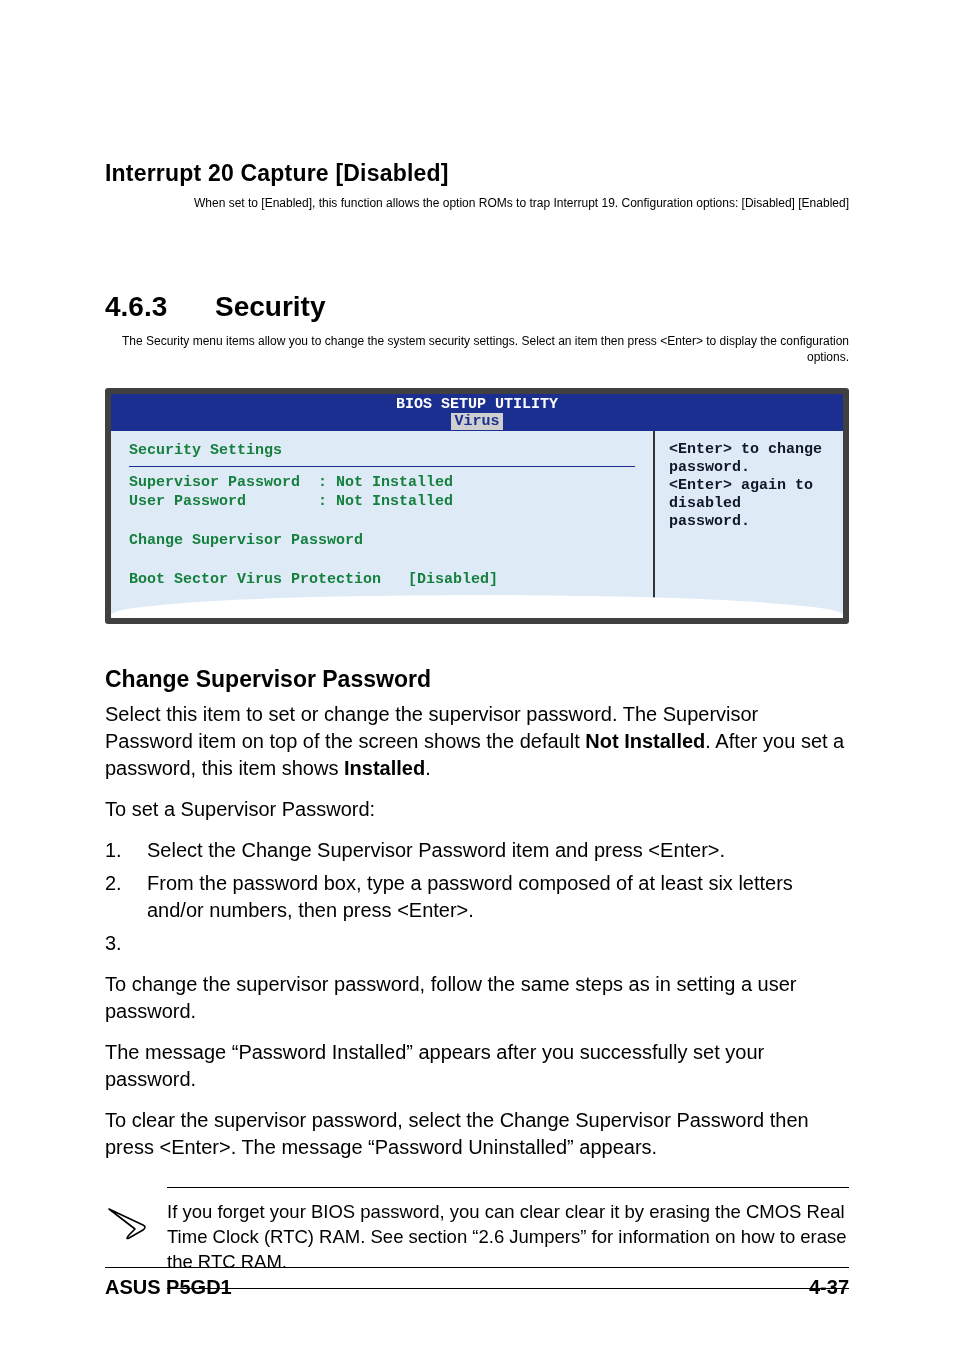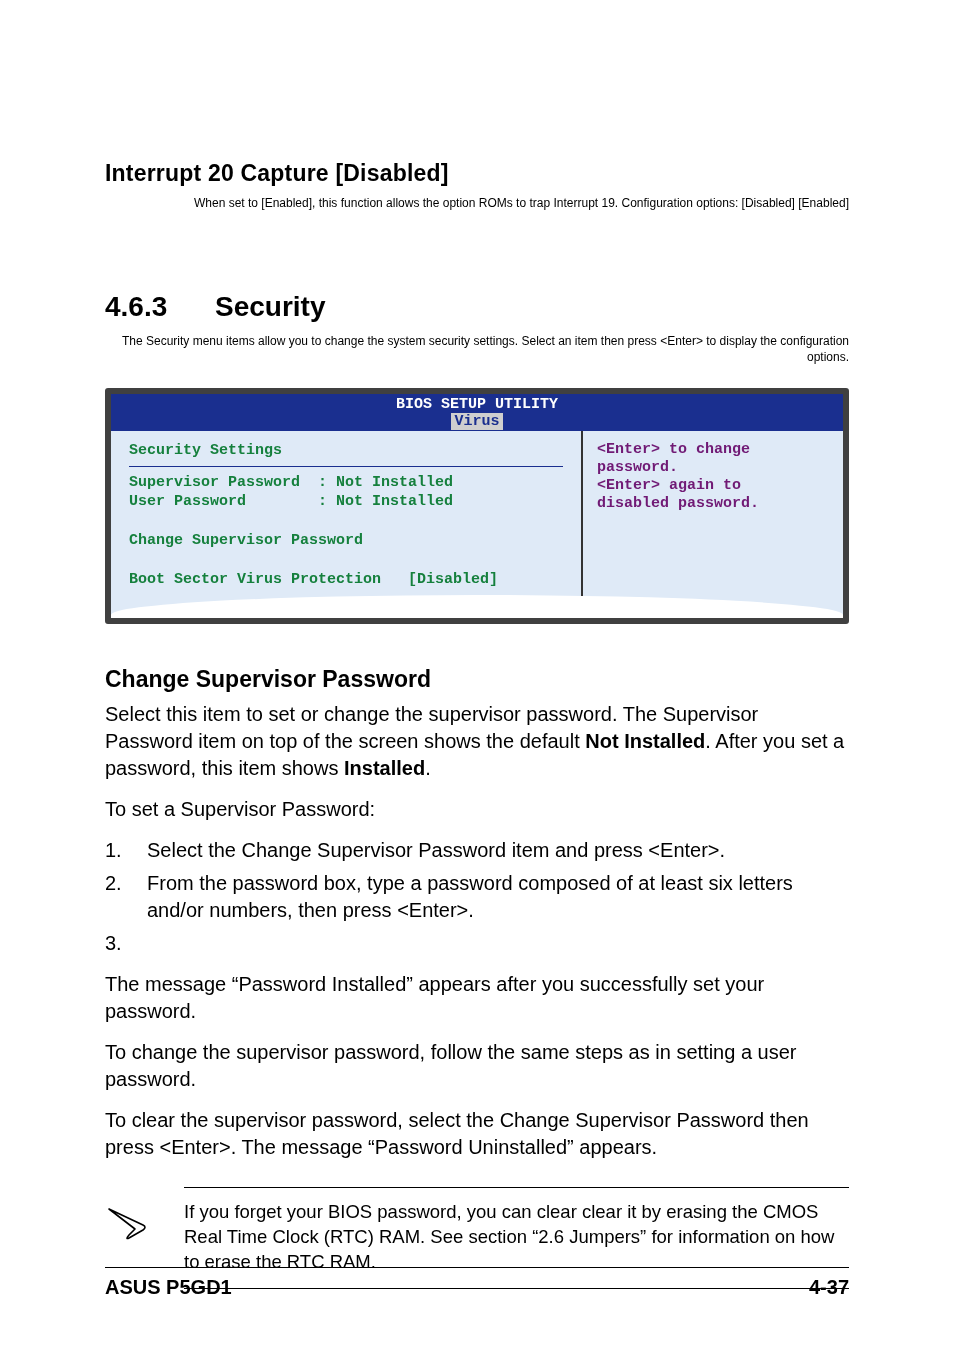--- a/index.html
+++ b/index.html
@@ -72,23 +72,23 @@
     color: #15803d;
     border-right: 2px solid #333;
     font-weight: bold;
     position: relative;
   }
   .bios-left .hr {
     border-top: 1.5px solid #1a2f8f;
     margin: 5px 0 6px 0;
   }
   .bios-right {
-    width: 260px;
+    width: 188px;
     padding: 10px 12px 28px 14px;
-    color: #701a75;
+    color: #0f172a;
     font-weight: bold;
     line-height: 1.2;
     position: relative;
   }
   .bios-line {
     white-space: pre;
     line-height: 1.3;
   }
   .bios-curve {
     position: absolute;
@@ -122,21 +122,21 @@
     margin-bottom: 6px;
   }
   ol.steps .num {
     width: 42px;
     flex-shrink: 0;
   }
   .note-row {
     display: flex;
     align-items: flex-start;
     margin-top: 26px;
-    gap: 33px;
+    gap: 16px;
   }
   .note-icon {
     width: 46px;
     flex-shrink: 0;
     padding-top: 18px;
   }
   .note-text-wrap {
     flex: 1;
     border-top: 1.5px solid #000;
     border-bottom: 1.5px solid #000;
@@ -212,22 +212,22 @@
       </li>
     <li>
         <span class="num">2.</span>
         <span>From the password box, type a password composed of at least six letters and/or numbers, then press &lt;Enter&gt;.</span>
       </li>
     <li>
         <span class="num">3.</span>
       </li>
   </ol>
 
+  <div class="para">To change the supervisor password, follow the same steps as in setting a user password.</div>
   <div class="para">The message “Password Installed” appears after you successfully set your password.</div>
-  <div class="para">To change the supervisor password, follow the same steps as in setting a user password.</div>
   <div class="para">To clear the supervisor password, select the Change Supervisor Password then press &lt;Enter&gt;. The message “Password Uninstalled” appears.</div>
 
   <div class="note-row">
     <div class="note-icon">
       <svg viewBox="0 0 46 40" width="46" height="40">
         <path d="M 4 4 L 38 20 Q 42 22 38 25 L 24 33 Q 20 35 24 30 L 30 24 L 4 4 Z" fill="none" stroke="#000" stroke-width="1.6" stroke-linejoin="round"></path>
       </svg>
     </div>
     <div class="note-text-wrap">If you forget your BIOS password, you can clear clear it by erasing the CMOS Real Time Clock (RTC) RAM. See section “2.6  Jumpers” for information on how to erase the RTC RAM.</div>
   </div>

